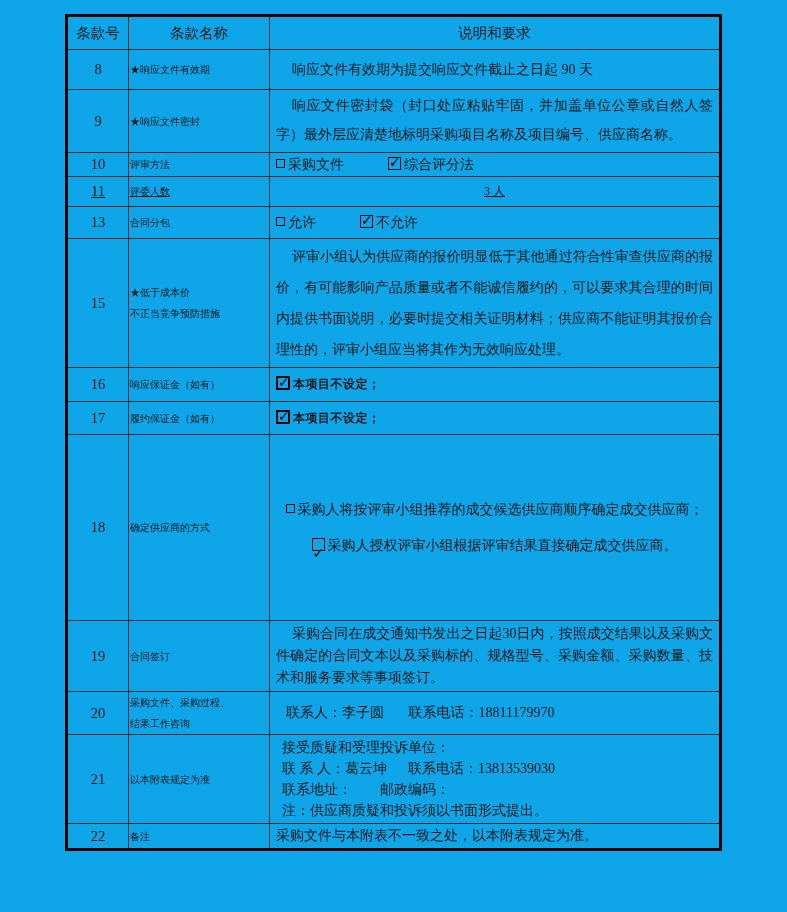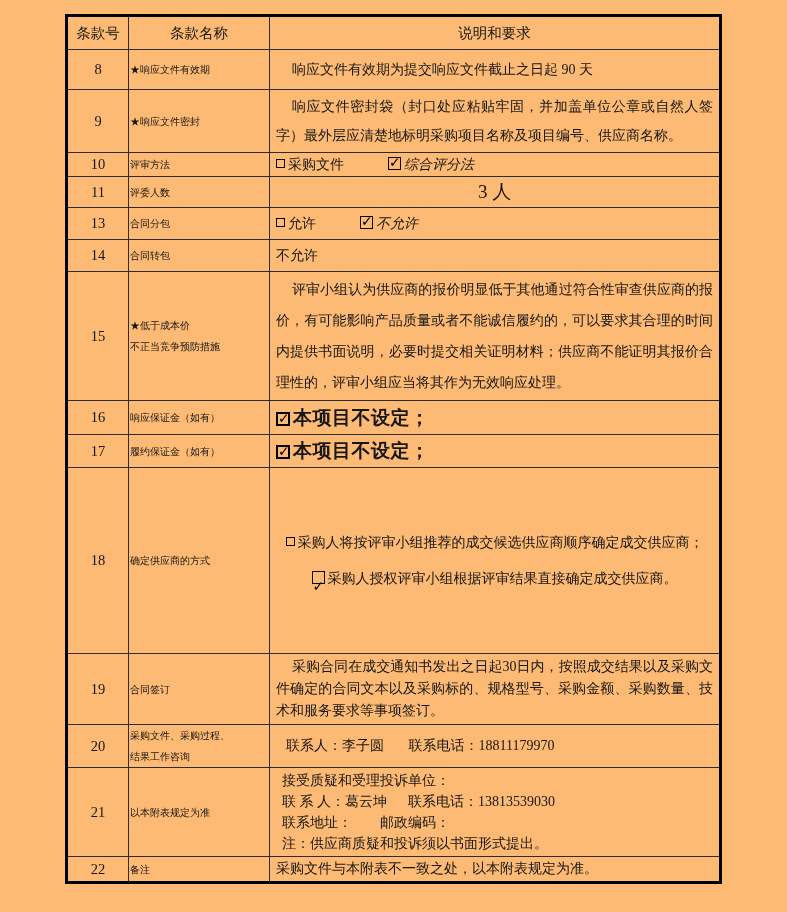--- a/index.html
+++ b/index.html
@@ -1,49 +1,49 @@
 <!DOCTYPE html>
 <html><head>
 <meta charset="utf-8">
 <style>
   html,body{margin:0;padding:0;background:#ffffff;}
   body{width:787px;height:912px;position:relative;font-family:"Liberation Serif","DejaVu Serif",serif;color:#161616;}
-  .page{position:absolute;left:0;top:0;width:787px;height:912px;background:#fdba74;}
+  .page{position:absolute;left:0;top:0;width:787px;height:912px;background:#0ea5e9;}
   table.clause-table{position:absolute;left:65px;top:14px;width:654px;border-collapse:collapse;table-layout:fixed;border:3px solid #000;}
   th,td{border:1px solid #2c2c2c;padding:0;vertical-align:middle;}
   thead th{font-weight:normal;font-size:14.5px;text-align:center;}
   col.c1col{width:62px;} col.c2col{width:141px;} col.c3col{width:451px;}
   td.c1{text-align:center;font-size:14.5px;}
   td.c2{text-align:left;font-size:10px;padding:0 1px;}
   td.c2 .nline{line-height:21px;white-space:nowrap;}
   td.c3{font-size:14px;padding:2px 6px;}
   .para{line-height:20px;}
   .para.indent{text-indent:16px;}
   .r9 .para,.r15 .para,.r19 .para{text-align:justify;}
-  .r9 .para{line-height:29px;}
+  .r9 .para{line-height:29px;font-family:Liberation Mono, monospace;}
   .r15 .para{line-height:31px;}
   .r19 .para{line-height:22px;}
   .r20 .para,.r21 .para{white-space:pre-wrap;}
   .r21 .para{line-height:21px;text-indent:6px;}
   .r20 .para{text-indent:10px;}
   .rhead{height:34px;} .r8{height:40px;} .r9{height:60px;} .r10{height:24px;}
-  .r11{height:30px;} .r12{height:32px;} .r13{height:32px;} .r14{height:32px;}
+  .r11{height:30px;text-decoration:underline;} .r12{height:32px;} .r13{height:32px;} .r14{height:32px;}
   .r15{height:124px;} .r16{height:34px;margin-top:8px;} .r17{height:33px;} .r18{height:186px;}
   .r19{height:68px;} .r20{height:43px;} .r21{height:84px;} .r22{height:23px;}
-  .center-text{text-align:center;font-size:19px;}
+  .center-text{text-align:center;font-size:12px;}
   
   .cb{box-sizing:border-box;display:inline-block;width:13px;height:13px;border:1px solid #000;position:relative;margin-right:3px;vertical-align:-1px;}
   .cb.un{width:9px;height:9px;vertical-align:1px;margin-right:3px;}
   .cb.checked::after{content:"\2713";position:absolute;left:0px;top:-4px;font-size:14px;font-weight:700;font-family:"DejaVu Sans",sans-serif;color:#000;}
   .cb.bold{border-width:2px;width:14px;height:14px;vertical-align:-2px;}
   .opts{white-space:nowrap;}
   .opt{display:inline-block;}
-  .opt + .opt{margin-left:44px;font-style:italic;}
+  .opt + .opt{margin-left:44px;}
   .optline{line-height:36px;text-align:center;}
-  .bc{font-weight:700;font-size:19px;}
+  .bc{font-weight:700;font-size:12px;}
   .bc .lbl{letter-spacing:0.5px;}
 </style>
 </head>
 <body>
 
 <div class="page">
   <table class="clause-table">
     <colgroup>
       <col class="c1col">
         <col class="c2col">
@@ -93,29 +93,20 @@
             <div class="center-text">3 人</div>
           </td>
         </tr>
         <tr class="row r13">
           <td class="c1">13</td>
           <td class="c2">
             <div class="nline">合同分包</div>
           </td>
           <td class="c3">
             <div class="opts"><span class="opt"><span class="cb un"></span><span class="lbl">允许</span></span><span class="opt"><span class="cb checked"></span><span class="lbl">不允许</span></span></div>
-          </td>
-        </tr>
-        <tr class="row r14">
-          <td class="c1">14</td>
-          <td class="c2">
-            <div class="nline">合同转包</div>
-          </td>
-          <td class="c3">
-            <div class="para">不允许</div>
           </td>
         </tr>
         <tr class="row r15">
           <td class="c1">15</td>
           <td class="c2">
             <div class="nline">★低于成本价</div>
             <div class="nline">不正当竞争预防措施</div>
           </td>
           <td class="c3">
             <div class="para indent">评审小组认为供应商的报价明显低于其他通过符合性审查供应商的报价，有可能影响产品质量或者不能诚信履约的，可以要求其合理的时间内提供书面说明，必要时提交相关证明材料；供应商不能证明其报价合理性的，评审小组应当将其作为无效响应处理。</div>

